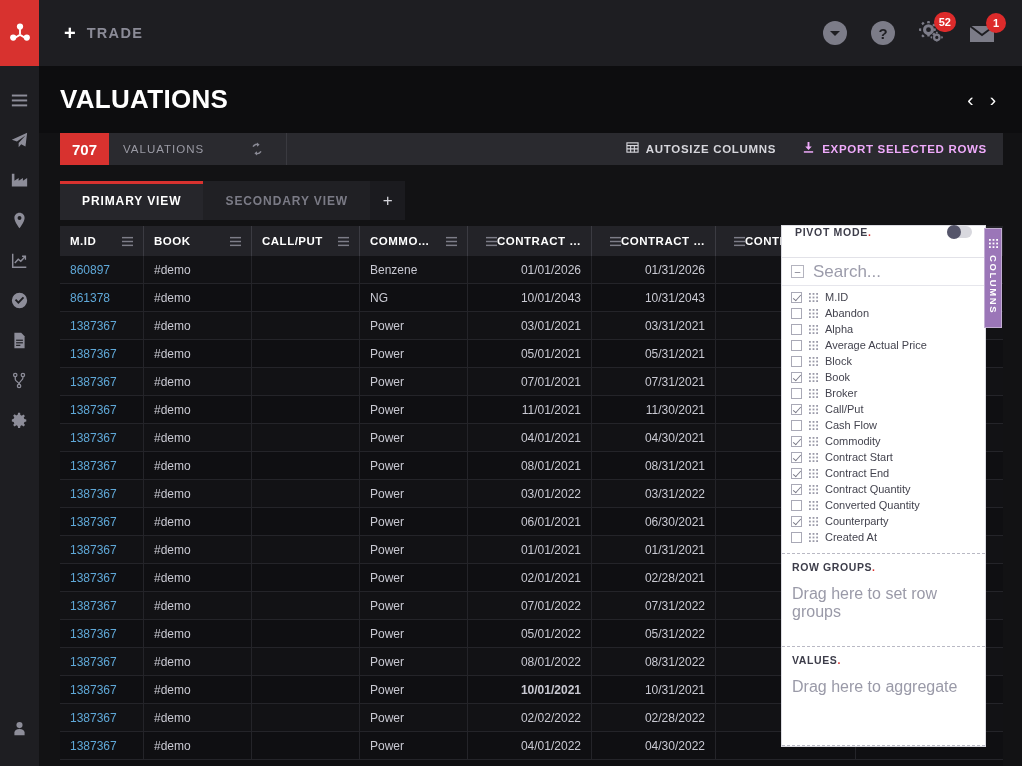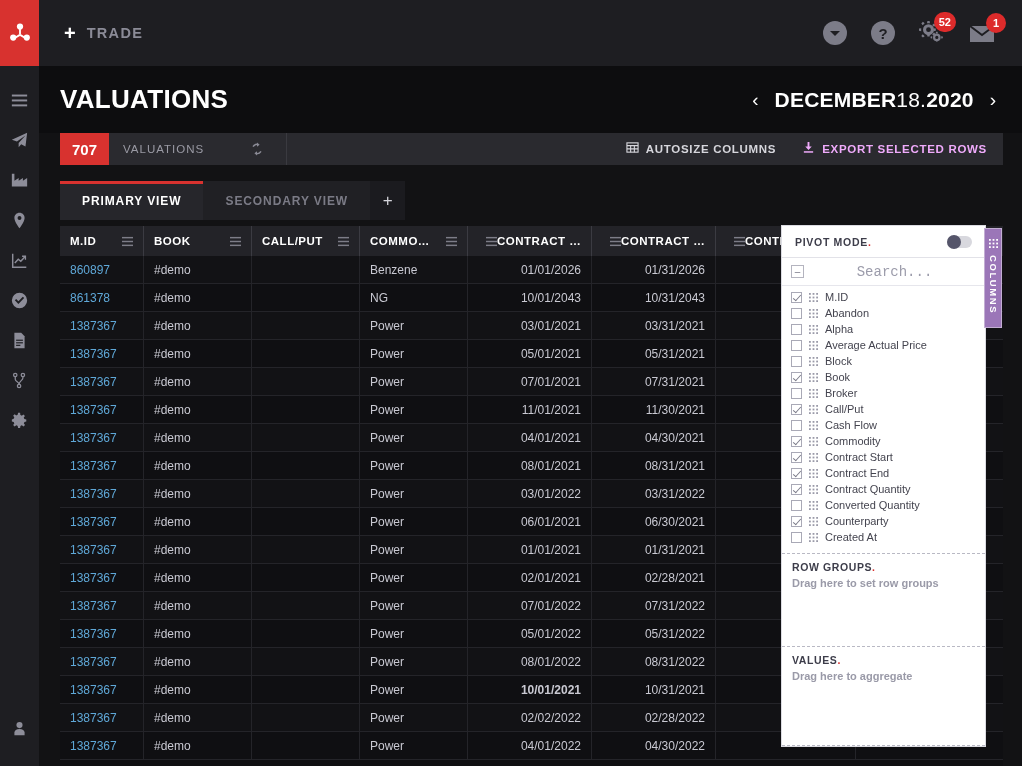--- a/index.html
+++ b/index.html
@@ -126,21 +126,21 @@
   .cell.right { justify-content: flex-end; }
 
   
   .pivot {
     position: absolute; left: 782px; top: 226px; width: 203px; height: 520px;
     background: #ffffff; z-index: 20;
     display: flex; flex-direction: column;
     box-shadow: 0 0 0 1px #dcdce2;
   }
   .pivot-head {
-    height: 32px; display: flex; align-items: center; padding: 0 13px;
+    height: 32px; display: flex; align-items: flex-start; padding: 0 13px;
     border-bottom: 1px solid #e2e2e8; flex: none;
   }
   .pivot-head .t {
     font-size: 10.5px; font-weight: bold; color: #3d3d4a; letter-spacing: 0.7px;
   }
   .pivot-head .dot { color: #d8322f; font-weight: bold; }
   .toggle {
     margin-left: auto; width: 25px; height: 12px; border-radius: 6px;
     background: #d8d8de; position: relative; cursor: pointer;
   }
@@ -151,42 +151,42 @@
   .pivot-search {
     height: 28px; display: flex; align-items: center; gap: 9px; padding: 0 9px;
     border-bottom: 1px solid #e6e6ec; flex: none;
   }
   .minibox {
     width: 13px; height: 13px; border: 1px solid #b4b4bf; display: flex;
     align-items: center; justify-content: center; color: #7a7a88; font-size: 10px;
     line-height: 1; flex: none; cursor: pointer;
   }
   .pivot-search input {
-    border: none; outline: none; background: transparent; font-size: 14px;
-    color: #4a4a58; font-family: Liberation Mono, monospace; width: 100%; text-align: center;
+    border: none; outline: none; background: transparent; font-size: 17px;
+    color: #4a4a58; font-family: Liberation Sans, sans-serif; width: 100%;
   }
   .pivot-search input::placeholder { color: #9c9cab; }
   .col-list { flex: 1 1 auto; overflow: hidden; padding: 3px 0 2px 0; }
   .col-item { height: 16px; display: flex; align-items: center; gap: 7px; padding: 0 9px; cursor: pointer; }
   .cbox {
     width: 11px; height: 11px; border: 1px solid #a9a9b6; background: #fff;
     flex: none; position: relative;
   }
   .cbox.on::after {
     content: ""; position: absolute; left: 3px; top: 0px; width: 3px; height: 7px;
     border: solid #7a7a88; border-width: 0 1.4px 1.4px 0; transform: rotate(42deg);
   }
   .drag-ic { flex: none; display: flex; color: #9a9aa8; }
   .col-item .lbl { font-size: 11px; color: #44444f; white-space: nowrap; }
 
   .pivot-sec { flex: none; border-top: 1px dashed #b9b9c4; padding: 7px 10px 0 10px; }
   .pivot-sec .st {
     font-size: 10.5px; font-weight: bold; color: #3d3d4a; letter-spacing: 0.6px;
   }
-  .pivot-sec .sd { font-size: 11px; color: #9a9aa8; margin-top: 4px; font-weight: bold; }
+  .pivot-sec .sd { font-size: 16px; color: #9a9aa8; margin-top: 12px; }
   .sec-rowgroups { height: 93px; }
   .sec-values { height: 100px; border-bottom: 1px dashed #b9b9c4; }
 
   
   .colstab {
     position: absolute; left: 984px; top: 228px; width: 18px; height: 100px;
     background: #9b76b8; z-index: 21; border: 1px solid #c3aed3;
     display: flex; flex-direction: column; align-items: center;
     padding-top: 5px; gap: 3px; cursor: pointer;
   }
@@ -312,21 +312,20 @@
           </svg>
         <span class="badge">1</span>
       </div>
     </div>
   </div>
 
   <div class="page-head">
     <div class="page-title">VALUATIONS</div>
     <div class="datenav">
       <span class="arrow">‹</span>
-      <span class="datestr"><span>DECEMBER</span><span class="lt">18.</span><span>2020</span></span>
       <span class="arrow">›</span>
     </div>
   </div>
 
   <div class="countbar">
     <div class="count-num">707</div>
     <div class="count-lbl">VALUATIONS</div>
     <div class="refresh-ic">
       <svg width="14" height="14" viewBox="0 0 16 16" fill="currentColor">
           <path d="M8 1.8a6.2 6.2 0 0 0-5.3 3l1.5.9A4.5 4.5 0 0 1 8 3.5v2l3-2.4-3-2.4zM8 14.2a6.2 6.2 0 0 0 5.3-3l-1.5-.9A4.5 4.5 0 0 1 8 12.5v-2l-3 2.4 3 2.4z"></path>

